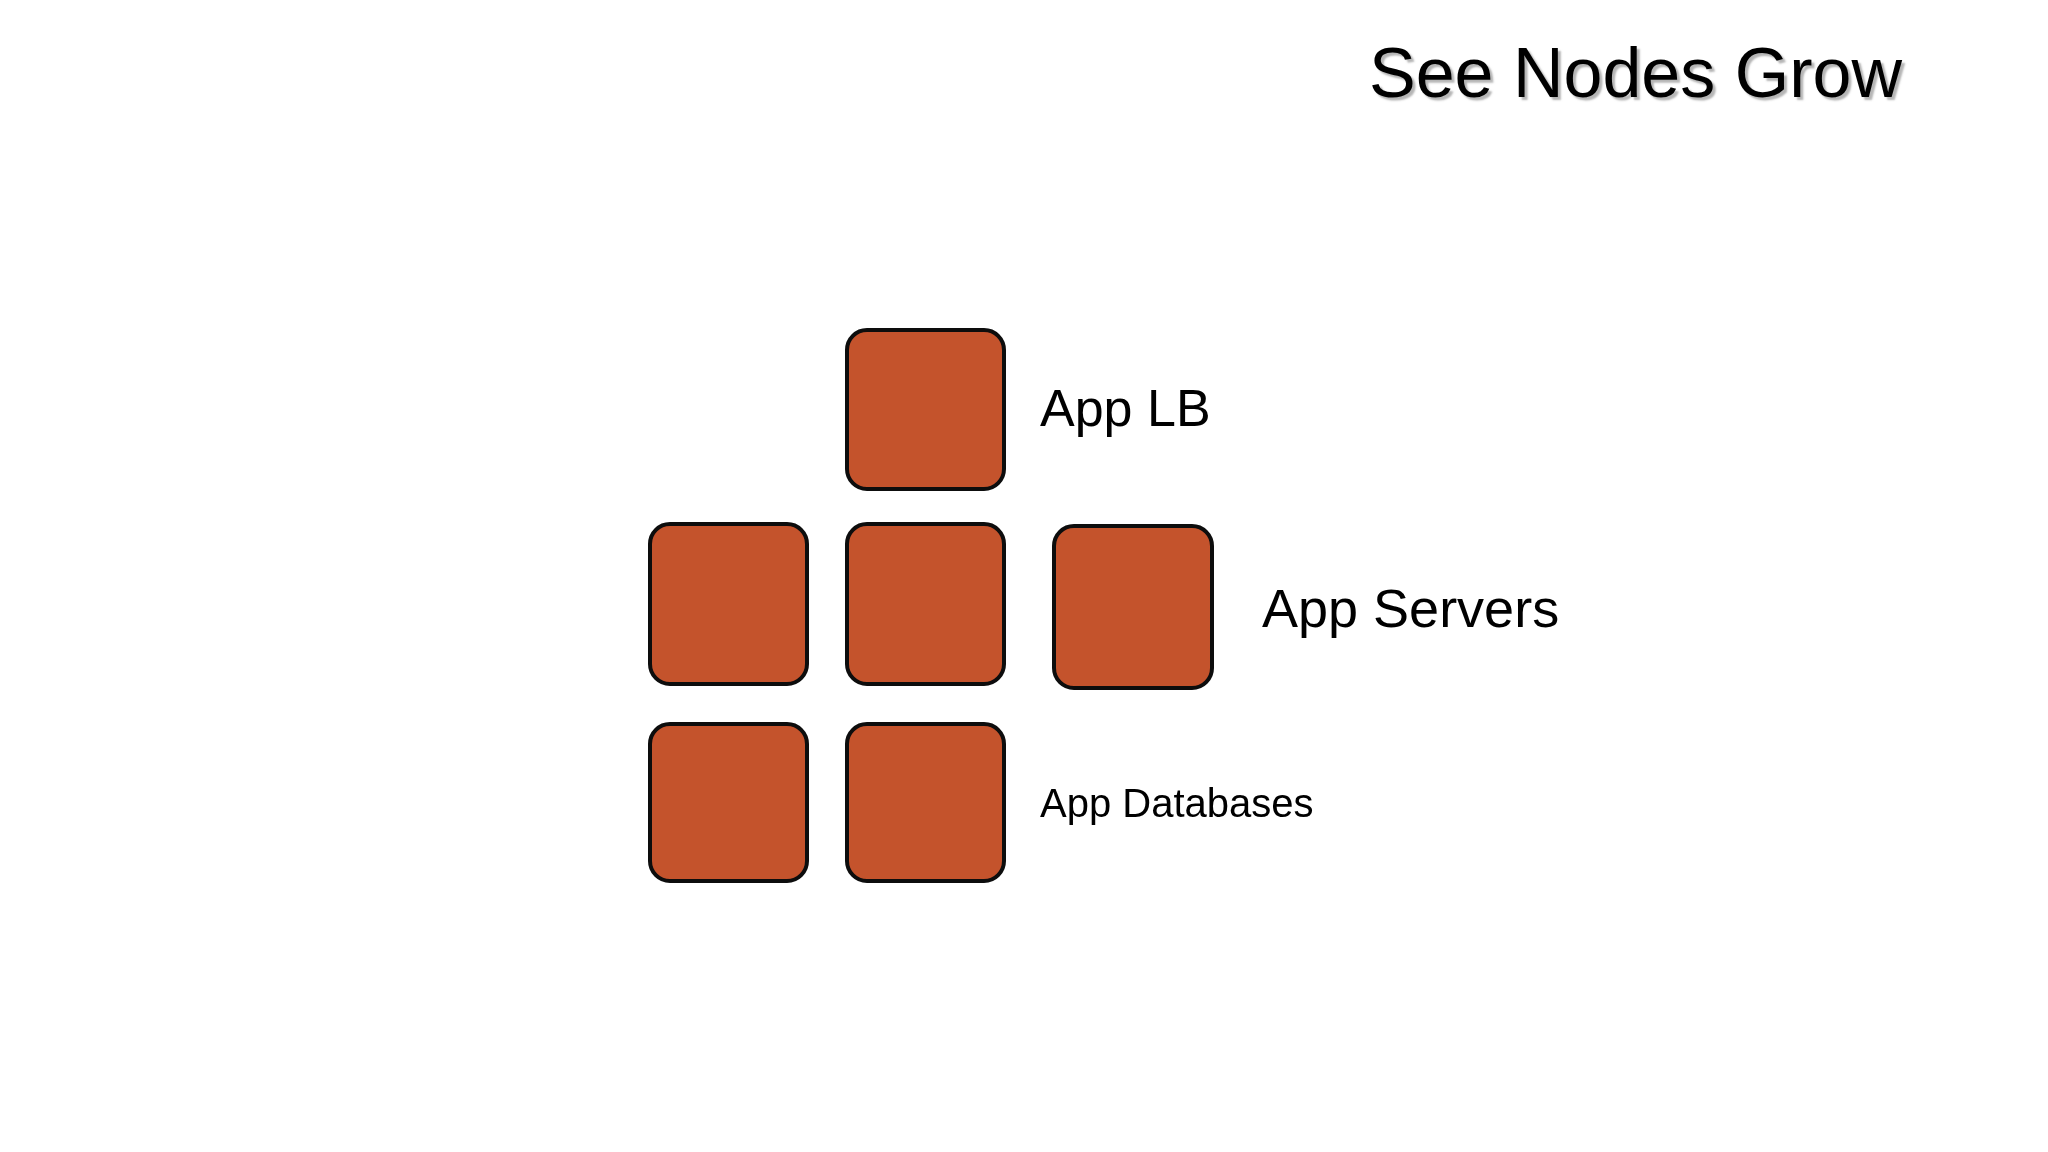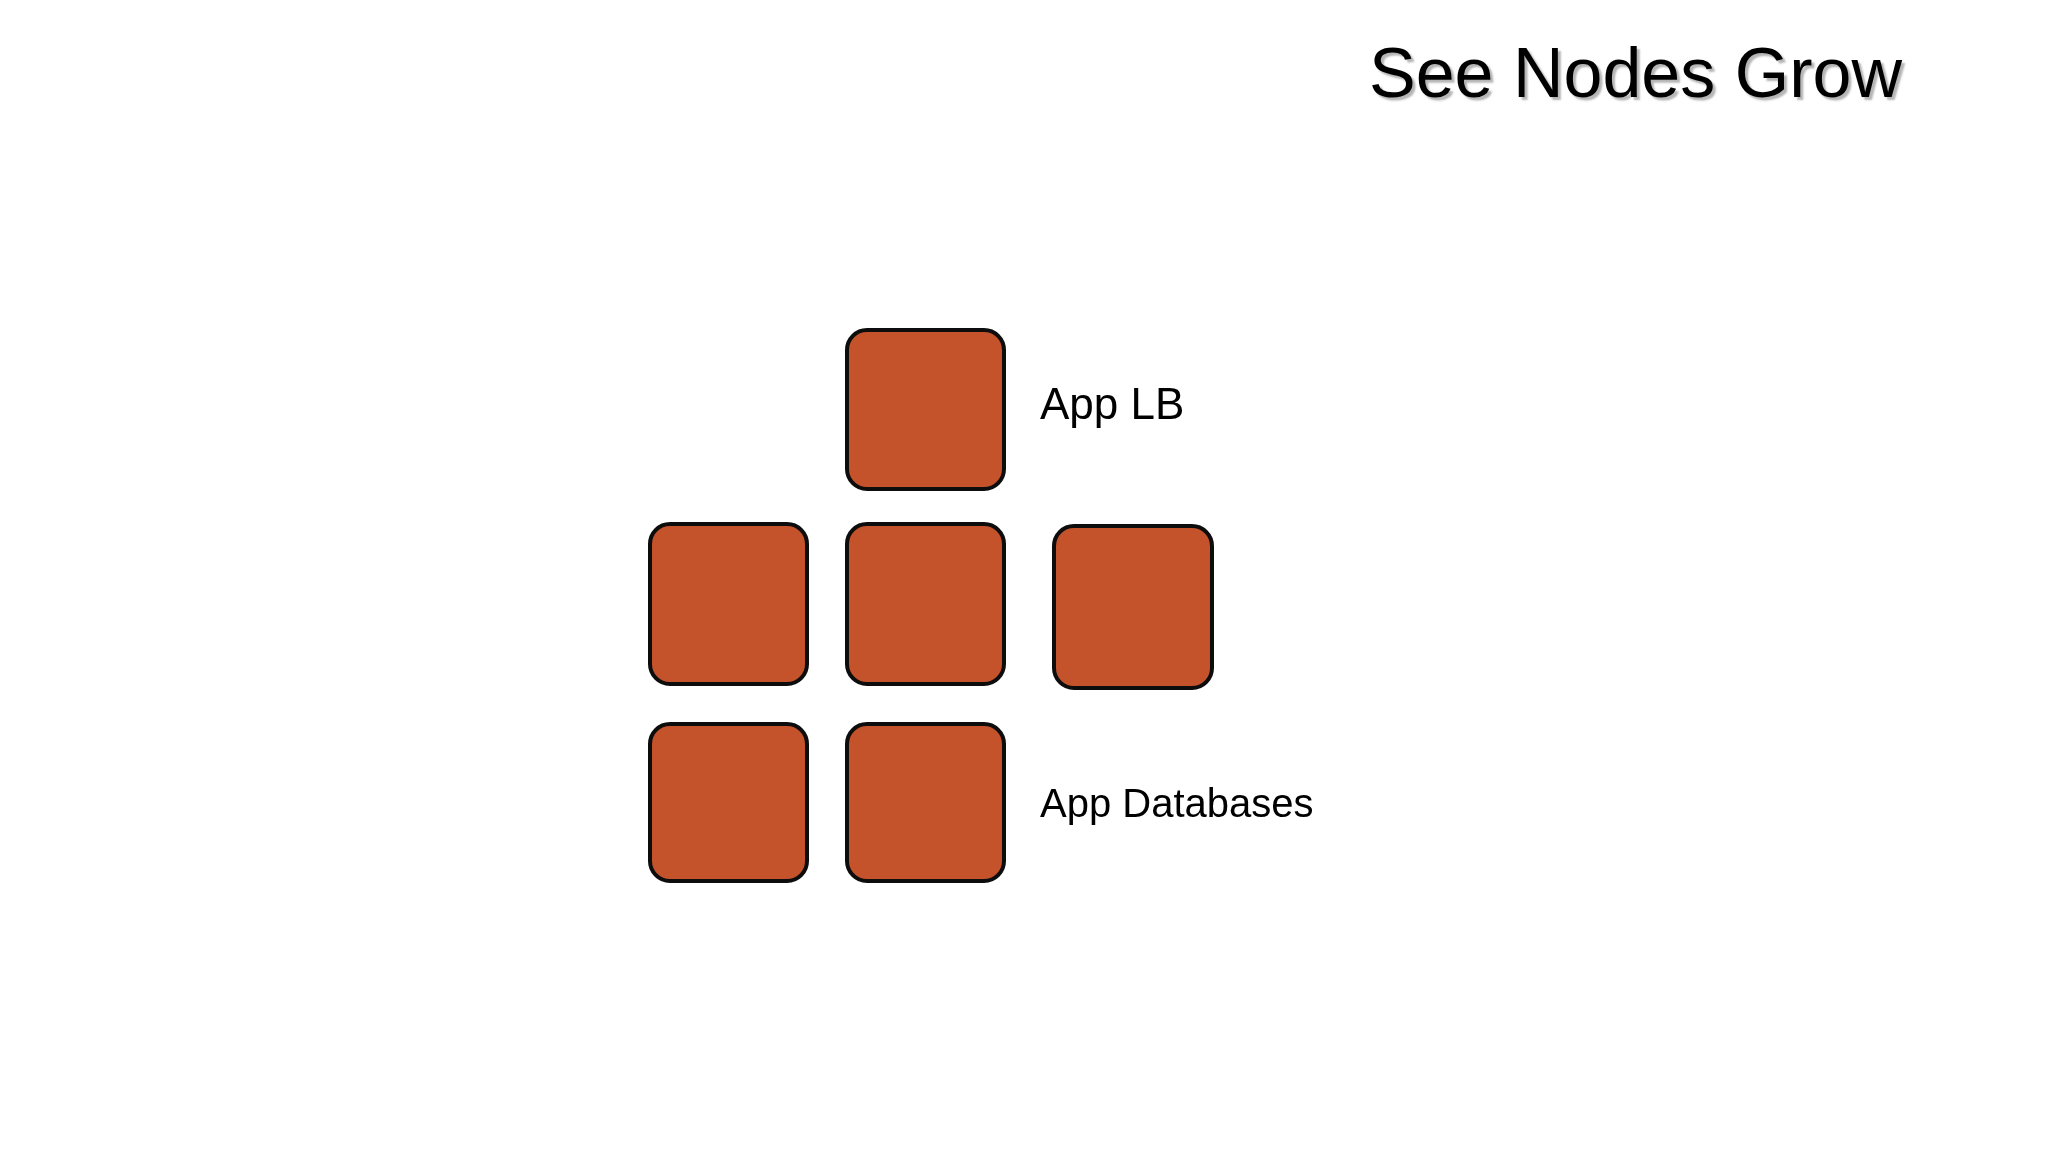--- a/index.html
+++ b/index.html
@@ -50,21 +50,21 @@
     position: absolute;
     color: #000000;
     font-weight: 400;
     white-space: nowrap;
     line-height: 1;
   }
 
   
   #row-app-lb        { left: 0; top: 0; width: 2048px; height: 1152px; }
   #node-lb-1         { left: 845px;  top: 328px; width: 161px; height: 163px; }
-  #label-app-lb      { left: 1040px; top: 382px; font-size: 44px; }
+  #label-app-lb      { left: 1040px; top: 382px; font-size: 52px; }
 
   
   #node-srv-1        { left: 648px;  top: 522px; width: 161px; height: 164px; }
   #node-srv-2        { left: 845px;  top: 522px; width: 161px; height: 164px; }
   #node-srv-3        { left: 1052px; top: 524px; width: 162px; height: 166px; }
   #label-app-servers { left: 1262px; top: 581px; font-size: 54px; }
 
   
   #node-db-1         { left: 648px;  top: 722px; width: 161px; height: 161px; }
   #node-db-2         { left: 845px;  top: 722px; width: 161px; height: 161px; }
@@ -80,20 +80,21 @@
   <div class="node-row" id="row-app-lb">
 
     <div class="node" id="node-lb-1" style="background: rgb(196, 83, 44); border-color: rgb(13, 13, 13);"></div>
 
     <div class="row-label" id="label-app-lb" style="color: rgb(0, 0, 0);">App LB</div>
 
     <div class="node" id="node-srv-1" style="background: rgb(196, 83, 44); border-color: rgb(13, 13, 13);"></div>
     <div class="node" id="node-srv-2" style="background: rgb(196, 83, 44); border-color: rgb(13, 13, 13);"></div>
     <div class="node" id="node-srv-3" style="background: rgb(196, 83, 44); border-color: rgb(13, 13, 13);"></div>
 
+    <div class="row-label" id="label-app-servers" style="color: rgb(0, 0, 0);">App Servers</div>
 
     <div class="node" id="node-db-1" style="background: rgb(196, 83, 44); border-color: rgb(13, 13, 13);"></div>
     <div class="node" id="node-db-2" style="background: rgb(196, 83, 44); border-color: rgb(13, 13, 13);"></div>
 
     <div class="row-label" id="label-app-dbs" style="color: rgb(0, 0, 0);">App Databases</div>
 
   </div>
 
 </div>
 

